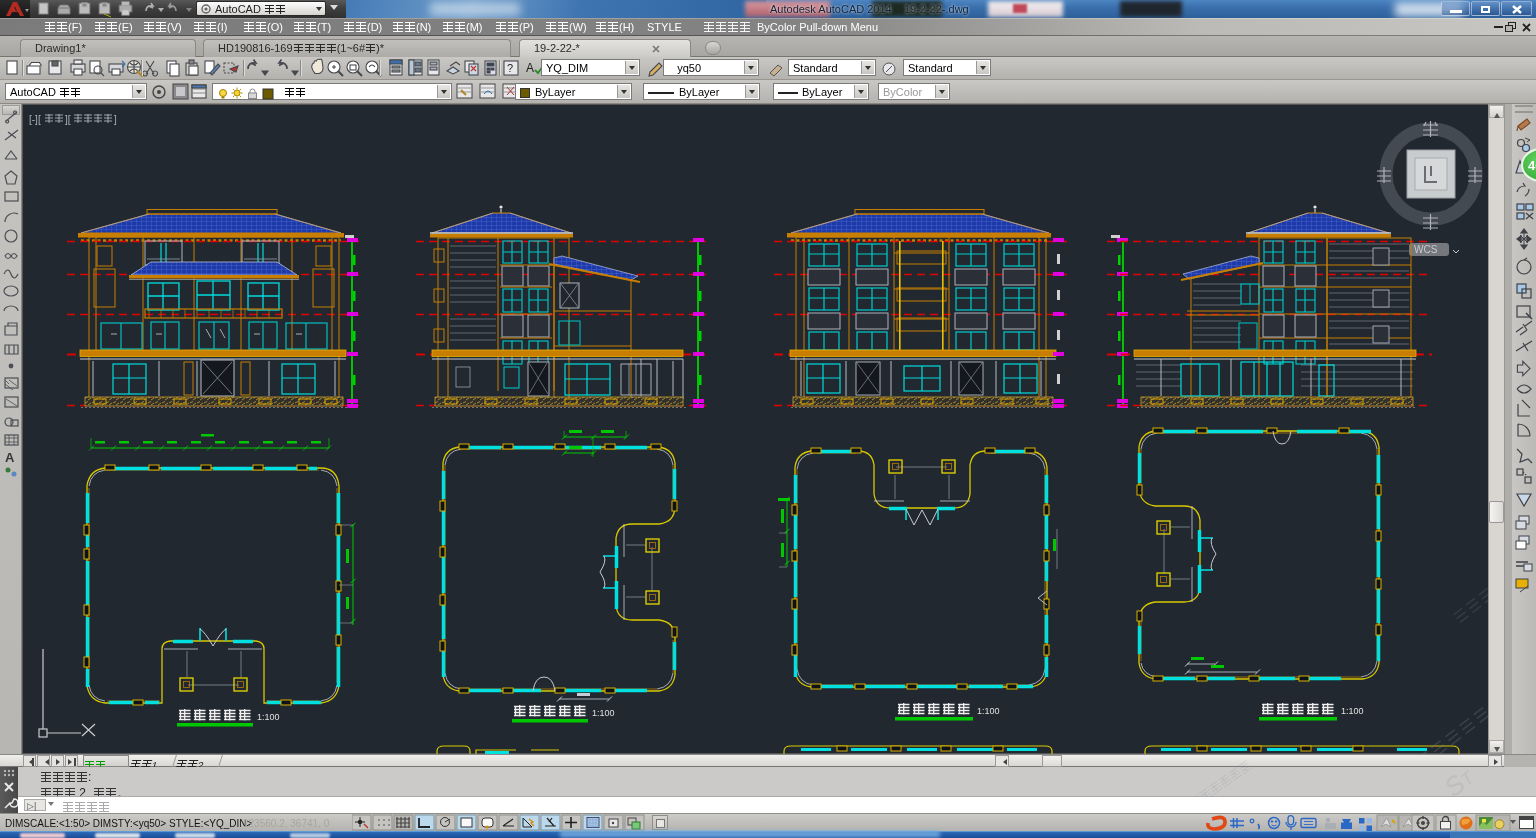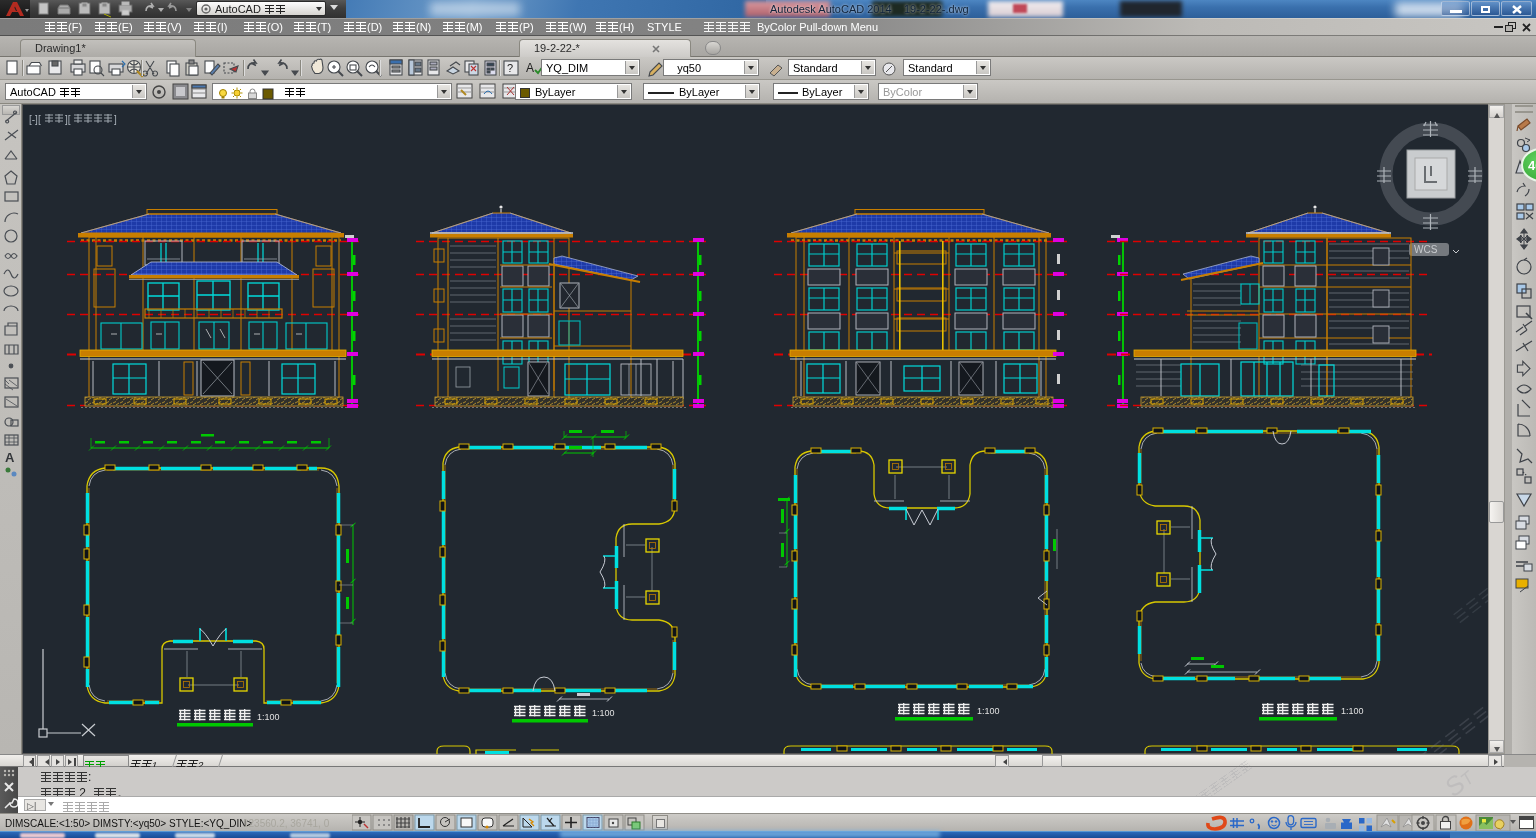--- a/index.html
+++ b/index.html
@@ -116,20 +116,21 @@
   <div class="mi" style="left:757px">ByColor Pull-down Menu</div>
   <div class="abs" style="left:1494px;top:8px;width:9px;height:2px;background:#222;"></div>
   <div class="abs" style="left:1508px;top:4px;width:8px;height:7px;border:1.5px solid #222;"></div>
   <div class="abs" style="left:1505px;top:7px;width:8px;height:7px;border:1.5px solid #222;background:#b5b3af;"></div>
   <svg class="abs" style="left:1521px;top:4px" width="12" height="11">
       <path d="M2 2 L9 9 M9 2 L2 9" stroke="#222" stroke-width="1.8"></path>
     </svg>
 </div>
 <div id="tabs" class="abs">
   <div class="ftab" style="left:20px;width:176px;">Drawing1*</div>
+  <div class="ftab" style="left:203px;width:308px;">HD190816-169<b class="z s"></b><b class="z s"></b><b class="z s"></b><b class="z s"></b>(1~6#<b class="z s"></b>)*</div>
   <div class="ftab act" style="left:519px;width:172px;">19-2-22-*
     <svg width="11" height="11" style="position:absolute;right:28px;top:4px">
         <path d="M2 2 L8 8 M8 2 L2 8" stroke="#777" stroke-width="1.6"></path>
       </svg>
   </div>
   <div class="abs" style="left:705px;top:5px;width:16px;height:14px;border-radius:7px;background:linear-gradient(to bottom,#d8d6d2,#a8a6a2);border:1px solid #888;"></div>
 </div>
 <div id="tb1" class="abs">
   <svg width="1536" height="23" style="position:absolute;left:0;top:0">
     <g stroke="#45494e" fill="none" stroke-width="1.1">
@@ -298,21 +299,21 @@
         <path d="M25 8 h15 M25 12 h15" stroke="#999"></path>
         <path d="M29 14 q4 -6 8 0" stroke="#2a6fb0" fill="none"></path>
       <rect x="48" y="4" width="15" height="14"></rect>
         <path d="M48 8 h15 M48 12 h15" stroke="#999"></path>
         <path d="M52 7 l7 8 m0 -8 l-7 8" stroke="#a33" fill="none"></path>
     </g>
   </svg>
   <div class="combo" style="left:515px;top:3px;width:117px;"><span style="display:inline-block;width:10px;height:10px;background:#6b5a00;border:1px solid #333;vertical-align:middle;margin-right:5px;"></span>ByLayer<div class="da"></div></div>
   <div class="combo" style="left:643px;top:3px;width:117px;"><span style="display:inline-block;width:26px;height:2px;background:#222;vertical-align:middle;margin-right:5px;"></span>ByLayer<div class="da"></div></div>
   <div class="combo" style="left:773px;top:3px;width:96px;"><span style="display:inline-block;width:20px;height:2px;background:#222;vertical-align:middle;margin-right:4px;"></span>ByLayer<div class="da"></div></div>
-  <div class="combo" style="left:878px;top:3px;width:100px;color:#999;">ByColor<div class="da"></div></div>
+  <div class="combo" style="left:878px;top:3px;width:72px;color:#999;">ByColor<div class="da"></div></div>
 </div>
 <div id="main" class="abs">
   <div id="drawbar" class="abs">
     <div class="abs" style="left:2px;top:1px;width:18px;height:10px;background:linear-gradient(to bottom,#d8d6d2,#b8b6b2);border:1px solid #999;"></div>
     <svg width="22" height="650" style="position:absolute;left:0;top:0">
       <g stroke="#4a4e54" stroke-width="1.2" fill="none" transform="translate(0,-108)">
         <path d="M6 125 l11 -9 m-2 -1 a1.5 1.5 0 1 0 0.1 0 m-8 9 a1.5 1.5 0 1 0 0.1 0"></path>
         <path d="M5 144 l13 -10 m-10 2 l8 6"></path>
         <path d="M5 163 l6 -8 l6 8 m-12 0 l12 0"></path>
         <polygon points="11,175 17,180 15,188 7,188 5,180"></polygon>

